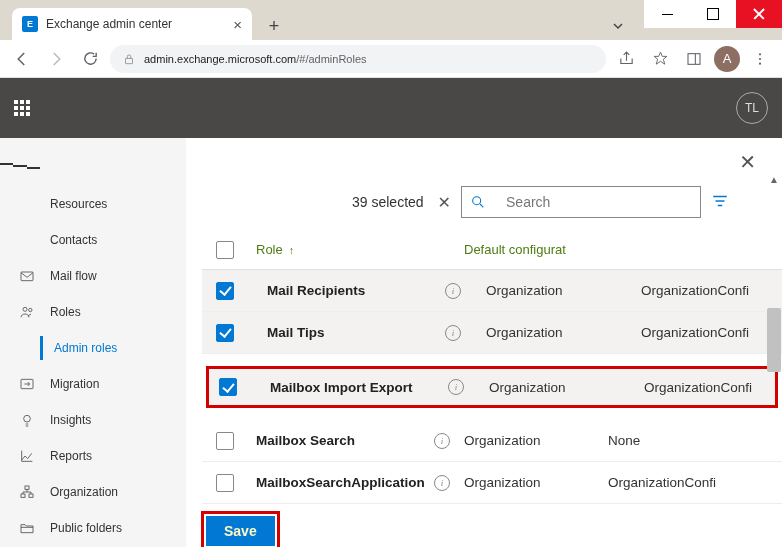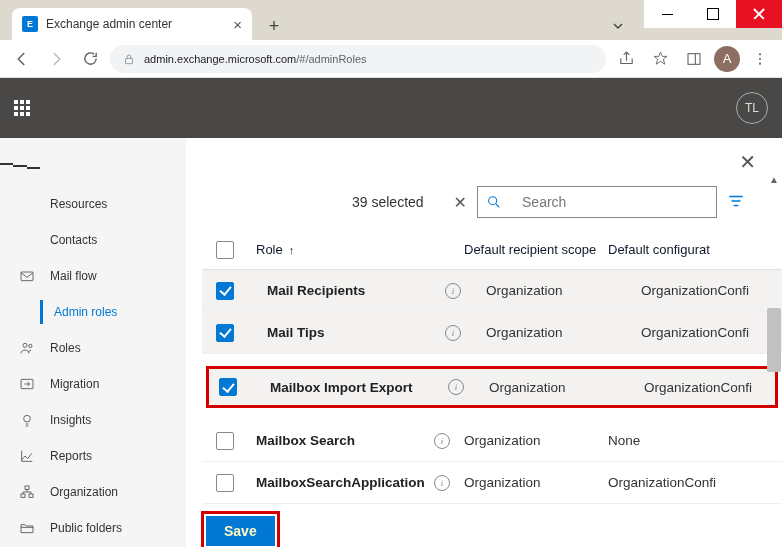--- a/index.html
+++ b/index.html
@@ -50,28 +50,28 @@
   .side-item { display:flex; align-items:center; height:36px; padding-left:18px; gap:14px; font-size:12px; color:#333; cursor:pointer;}
   .side-item.sub { padding-left:54px; }
   .side-item.active { position:relative; color:#0078d4;}
   .side-item.active::before { content:""; position:absolute; left:40px; top:6px; bottom:6px; width:3px; background:#0078d4;}
   .side-ic { width:18px; display:flex; justify-content:center; color:#555;}
   .side-ic svg{width:16px;height:16px;stroke:currentColor;fill:none;stroke-width:1.3;}
   
   .main { flex:1; position:relative; padding:12px 0 0 16px; overflow:hidden;}
   .close-x { position:absolute; top:12px; right:26px; font-size:20px; color:#555;}
   .toolbar { display:flex; align-items:center; gap:10px; margin:36px 0 12px 150px;}
-  .selcount { font-size:14px; color:#333; margin-right:20px;}
+  .selcount { font-size:14px; color:#333; margin-right:4px;}
   .sel-x { font-size:16px; color:#555;}
   .search { display:flex; align-items:center; border:1px solid #8a8886; height:32px; width:240px; padding:0 8px; gap:20px;}
   .search svg{width:16px;height:16px;stroke:#0078d4;fill:none;}
   .search span{color:#777;font-size:14px;}
   .filter-ic svg{width:18px;height:14px;stroke:#0078d4;fill:none;}
   
-  .thead { display:flex; align-items:center; height:40px; border-bottom:1px solid #e0e0e0; font-size:13px; color:#0f172a; padding-left:14px;}
+  .thead { display:flex; align-items:center; height:40px; border-bottom:1px solid #e0e0e0; font-size:13px; color:#4d7c0f; padding-left:14px;}
   .col-chk{width:40px;} .col-role{flex:0 0 208px;display:flex;align-items:center;gap:6px;} .col-scope{flex:0 0 144px;} .col-conf{flex:1;}
   .arrow-up{font-size:11px;}
   .trow { display:flex; align-items:center; height:42px; border-bottom:1px solid #eee; font-size:13.5px; padding-left:14px;}
   .trow.sel{background:#f3f2f1;gap:11px;}
   .trow.hl{border:3px solid #d40000; margin:12px 4px; padding-left:10px;}
   .chk { width:18px;height:18px;border:1.5px solid #888;border-radius:2px;display:flex;align-items:center;justify-content:center;}
   .chk.on{background:#0078d4;border-color:#0078d4;}
   .chk.on::after{content:"";width:5px;height:9px;border:solid #fff;border-width:0 2px 2px 0;transform:rotate(40deg);margin-top:-2px;}
   .role-name{font-weight:600;color:#222;}
   .info-ic{width:16px;height:16px;border:1.3px solid #888;border-radius:50%;display:flex;align-items:center;justify-content:center;font-size:9px;color:#888;margin-left:auto;margin-right:14px;font-family:Georgia,serif;font-style:italic;}
@@ -188,33 +188,33 @@
         </div>
         <div class="side-item">
           <span class="side-ic">
             <svg viewBox="0 0 24 24">
               <rect x="3" y="6" width="18" height="13" rx="1"></rect>
               <path d="M3 7l9 7 9-7"></path>
             </svg>
           </span>
           <span>Mail flow</span>
         </div>
-        <div class="side-item sub active">
-          <span>Admin roles</span>
-        </div>
         <div class="side-item">
           <span class="side-ic">
             <svg viewBox="0 0 24 24">
               <circle cx="9" cy="8" r="3"></circle>
               <path d="M3 20c0-3 3-5 6-5s6 2 6 5"></path>
               <circle cx="17" cy="9" r="2.5"></circle>
               <path d="M14 19c0-2 2-3.5 4-3.5"></path>
             </svg>
           </span>
           <span>Roles</span>
+        </div>
+        <div class="side-item sub active">
+          <span>Admin roles</span>
         </div>
         <div class="side-item">
           <span class="side-ic">
             <svg viewBox="0 0 24 24">
               <rect x="3" y="5" width="18" height="14" rx="1"></rect>
               <path d="M8 12h8M13 9l3 3-3 3"></path>
             </svg>
           </span>
           <span>Migration</span>
         </div>
@@ -281,21 +281,20 @@
     </div>
 
     <div class="thead">
       <div class="col-chk">
           <div class="chk"></div>
         </div>
       <div class="col-role">
           <span>Role</span>
           <span class="arrow-up">↑</span>
         </div>
-      <div class="col-scope">Default recipient scope</div>
       <div class="col-conf">Default configurat</div>
     </div>
 
     <div id="table-rows">
         <div class="trow sel">
           <div class="col-chk">
             <div class="chk on"></div>
           </div>
           <div class="col-role">
             <span class="role-name">Mail Recipients</span>

